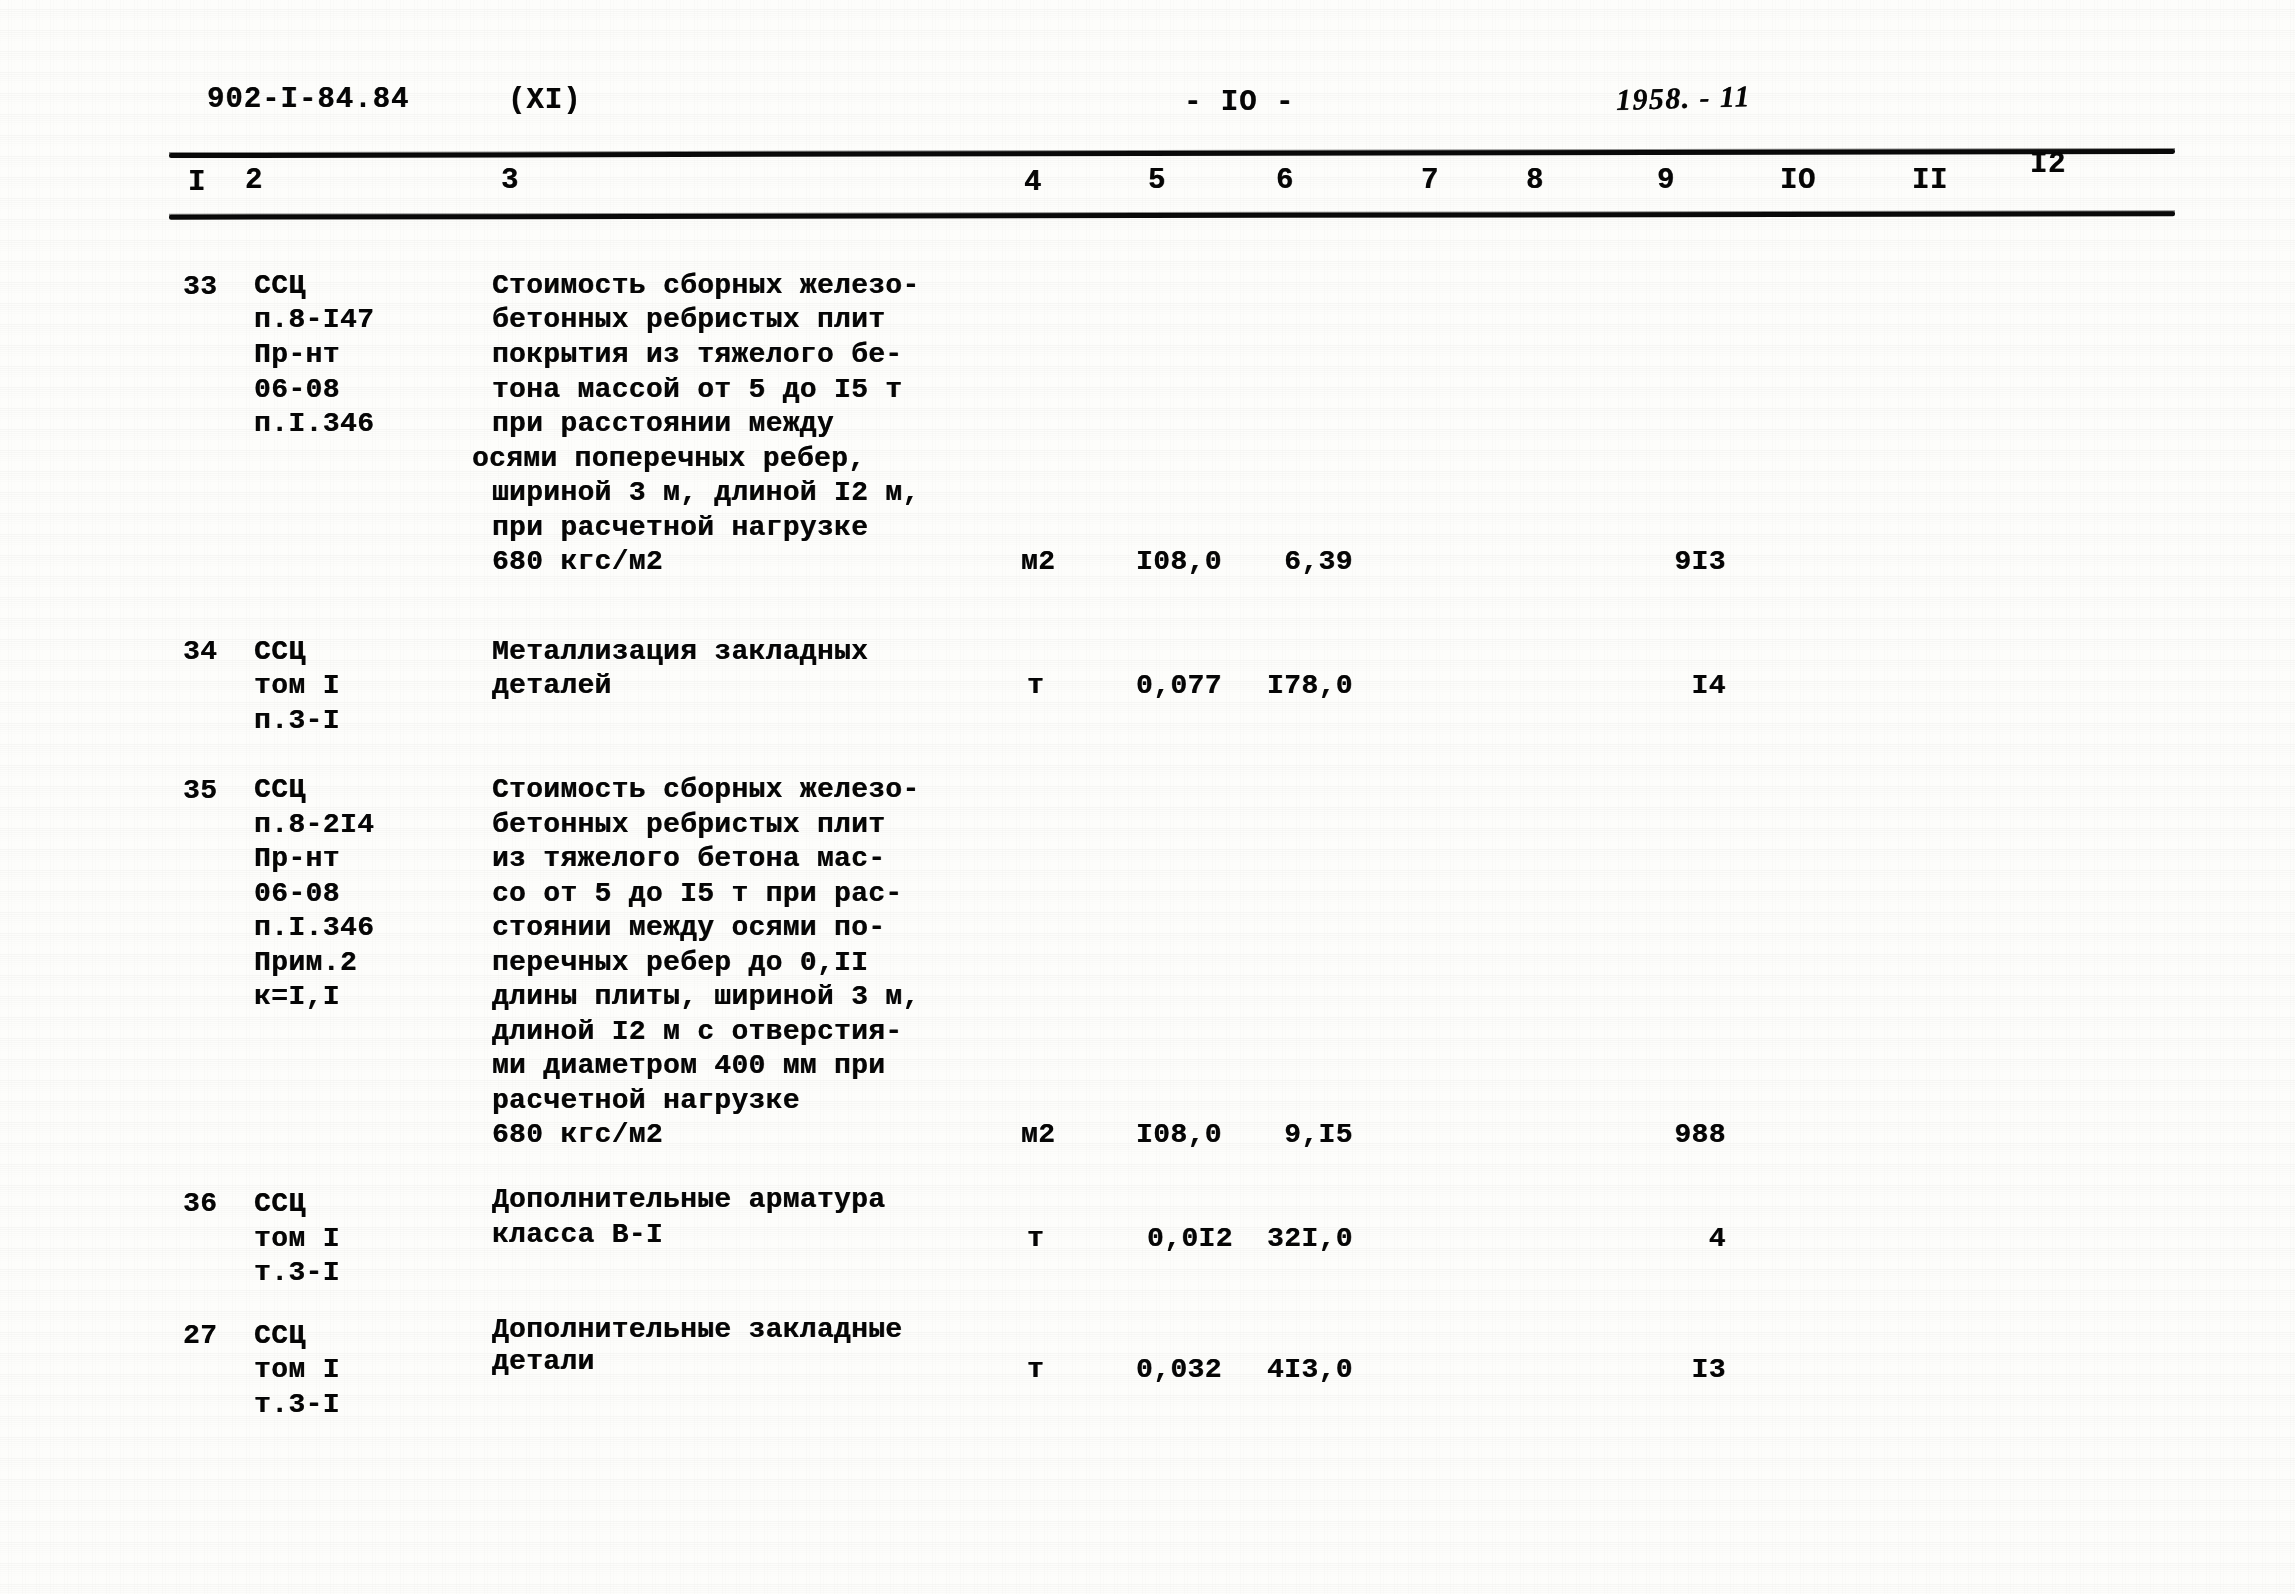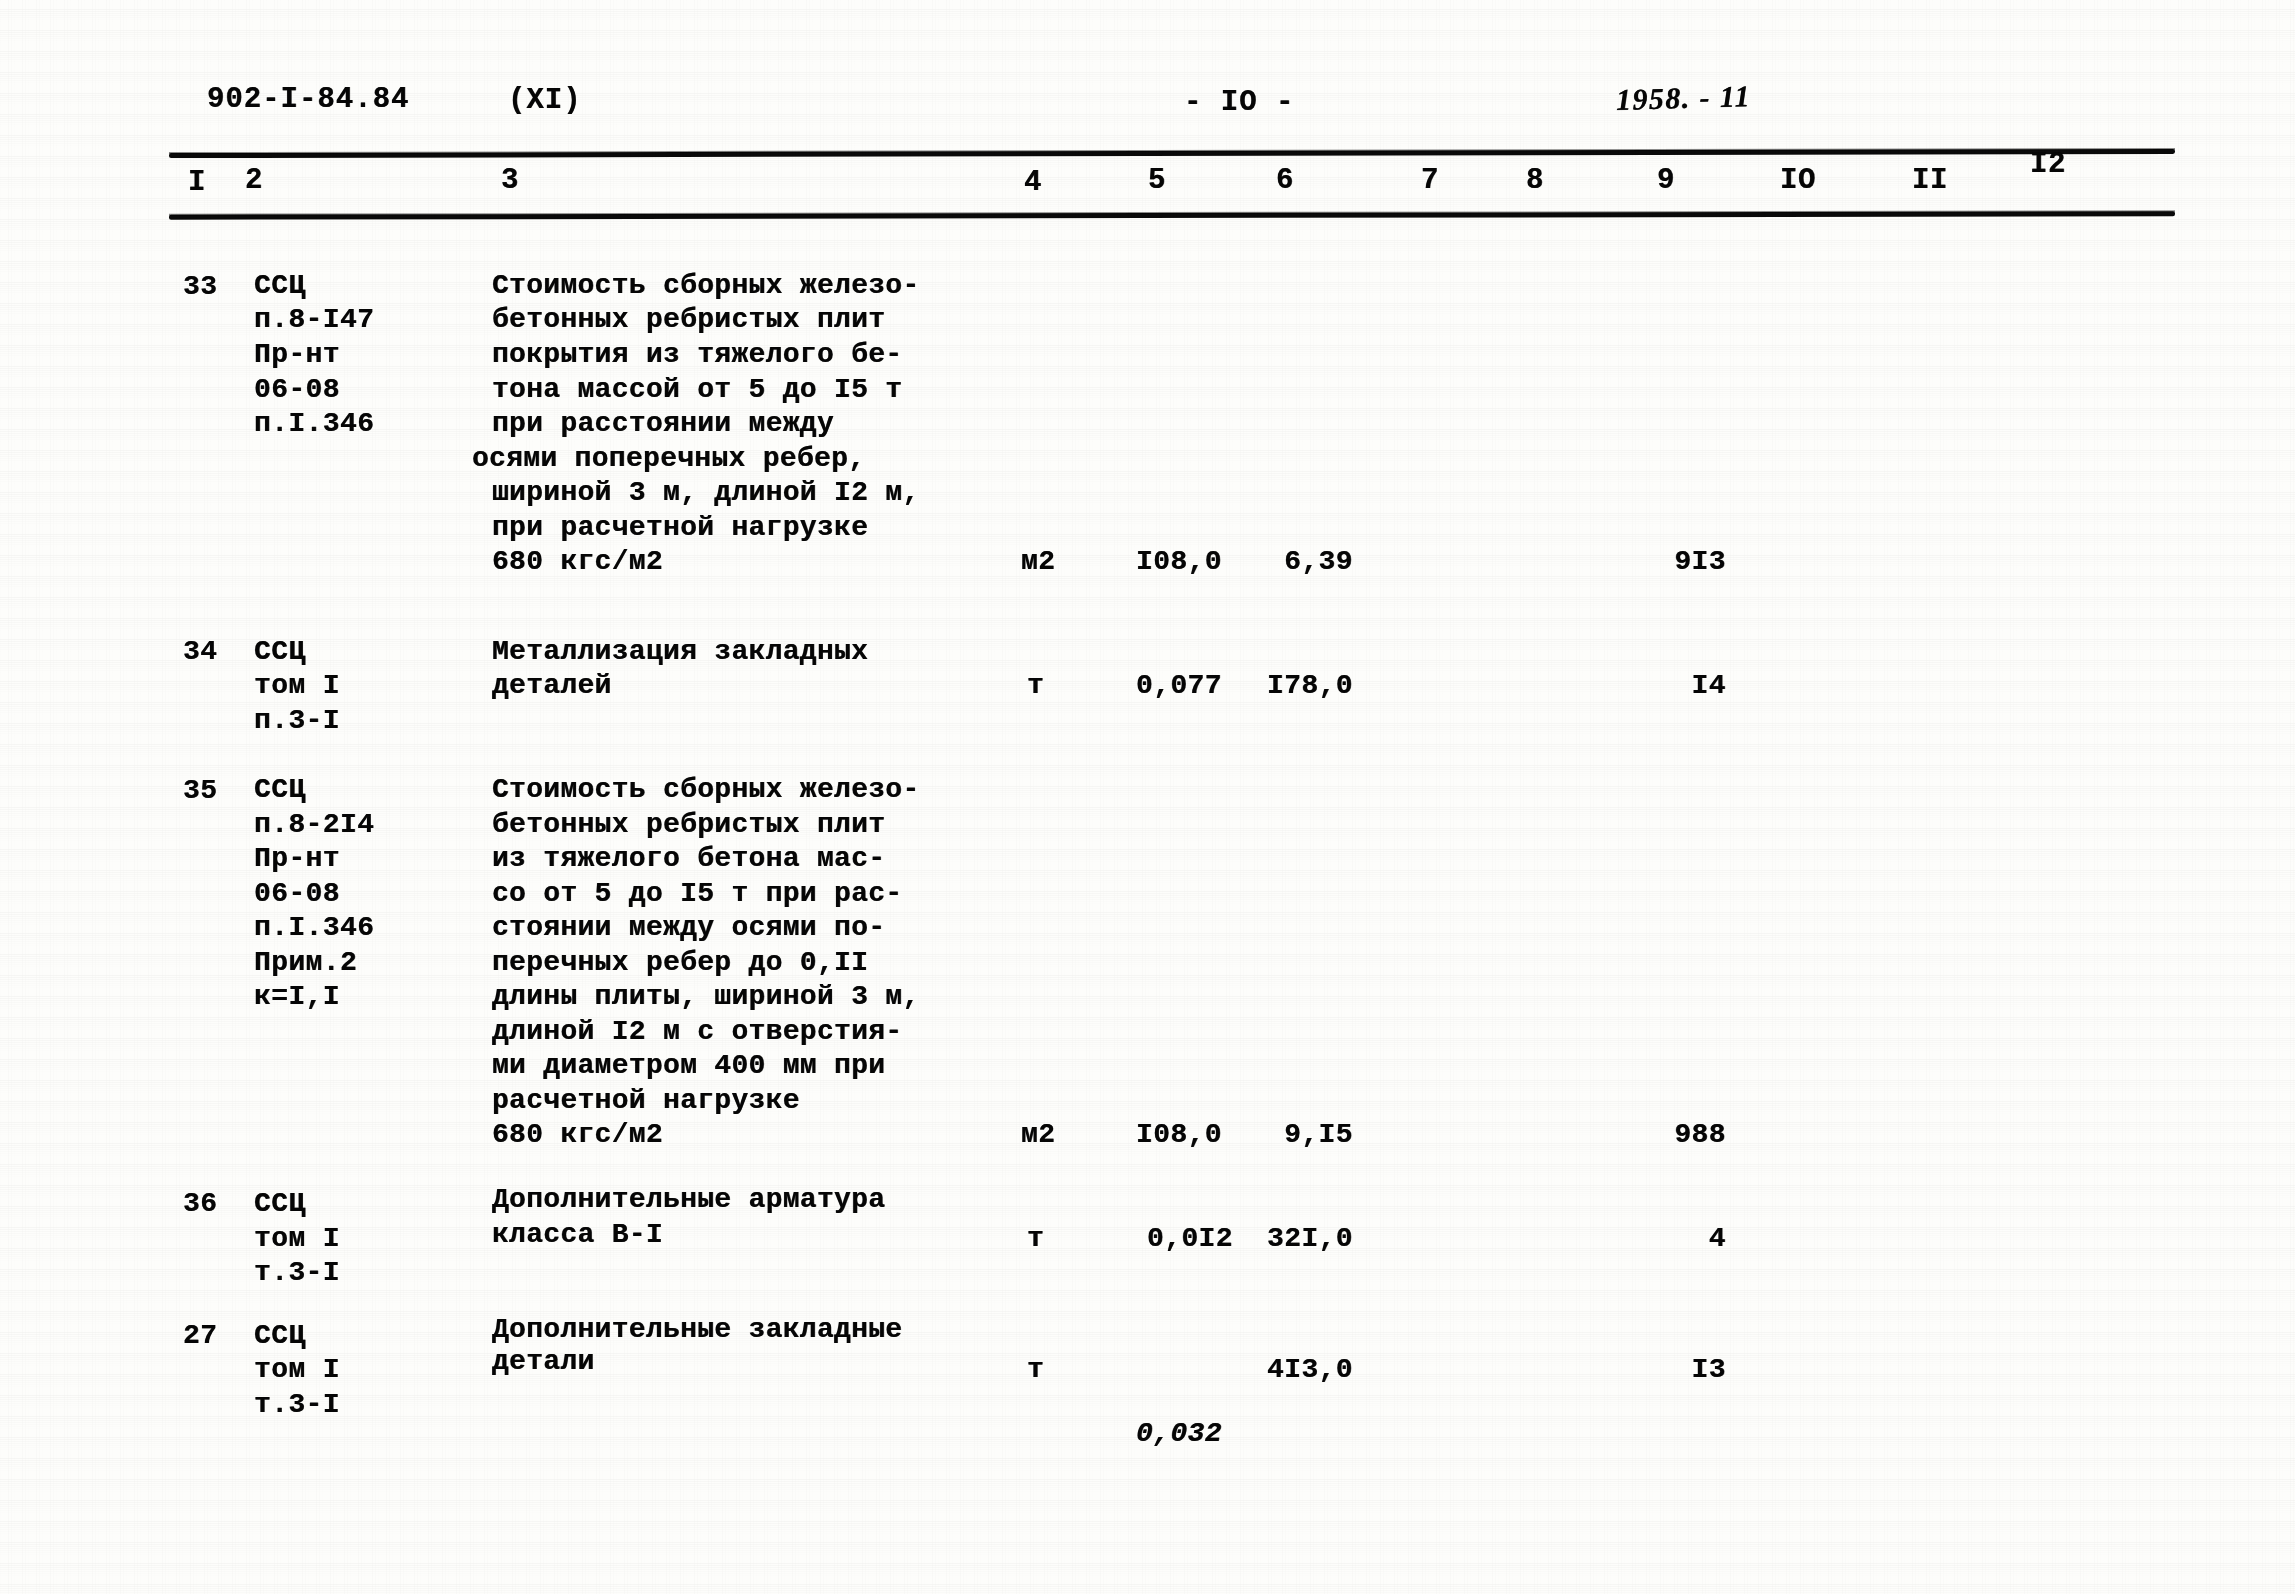--- a/index.html
+++ b/index.html
@@ -230,21 +230,21 @@
   <div>
     <div class="txt cell idx" style="left:183px; top:1318px;">27</div>
     <div class="txt cell" style="left:254px; top:1318px;">ССЦ</div>
     <div class="txt cell" style="left:254px; top:1352px;">том I</div>
     <div class="txt cell" style="left:254px; top:1387px;">т.3-I</div>
 
     <div class="txt desc" style="left:492px; top:1312px;">Дополнительные закладные</div>
     <div class="txt desc" style="left:492px; top:1344px;">детали</div>
 
     <div class="txt cell num" style="left:1027px; top:1352px;">т</div>
-    <div class="txt cell num right" style="left:1091px; top:1416px; width:131px;font-style:italic;">0,032</div>
+    <div class="txt cell num right" style="left:1091px; top:1352px; width:131px;">0,032</div>
     <div class="txt cell num right" style="left:1236px; top:1352px; width:117px;">4I3,0</div>
     <div class="txt cell num right" style="left:1381px; top:1352px; width:110px;"></div>
     <div class="txt cell num right" style="left:1492px; top:1352px; width:110px;"></div>
     <div class="txt cell num right" style="left:1609px; top:1352px; width:117px;">I3</div>
     <div class="txt cell num right" style="left:1740px; top:1352px; width:110px;"></div>
     <div class="txt cell num right" style="left:1865px; top:1352px; width:110px;"></div>
     <div class="txt cell num right" style="left:1989px; top:1352px; width:110px;"></div>
   </div>
 
   <div id="grain"></div>

